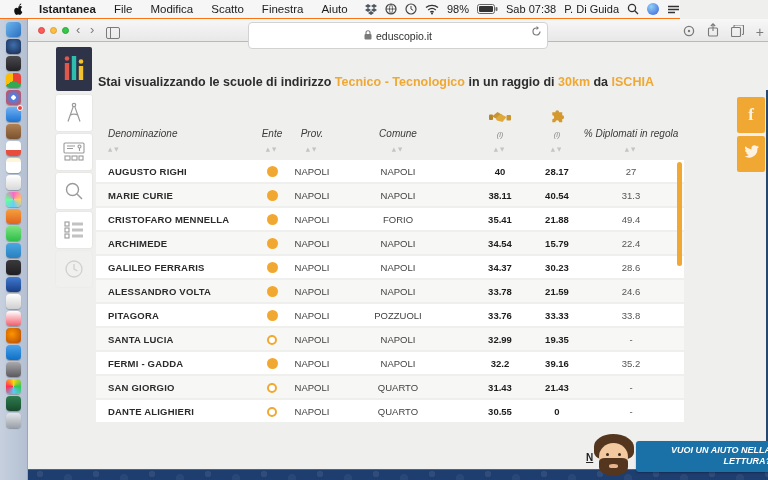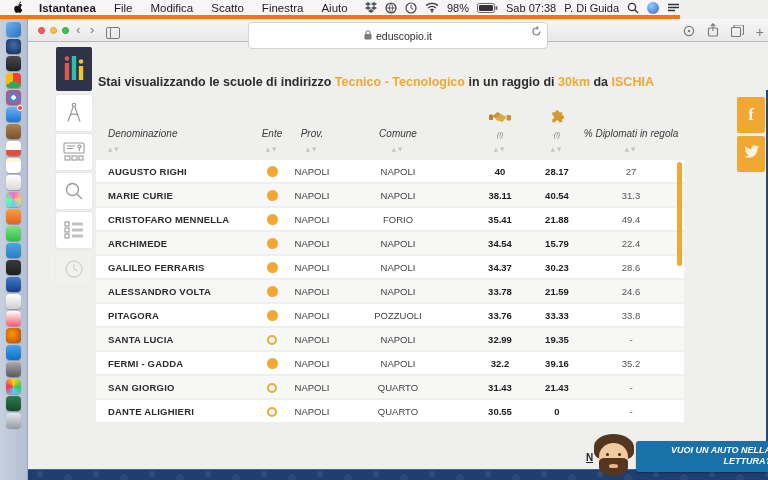--- a/index.html
+++ b/index.html
@@ -1,21 +1,21 @@
 <!DOCTYPE html>
 <html><head>
 <meta charset="utf-8">
 <style>
   html,body{margin:0;padding:0;width:768px;height:480px;overflow:hidden;
     font-family:"Liberation Sans","DejaVu Sans",sans-serif;background:#efefee;}
   *{box-sizing:border-box;}
 
   
   .menubar{position:absolute;top:0;left:0;width:680px;height:19px;background:#f6f6f6;
-    border-bottom:4px solid #f97316;display:flex;align-items:center;font-size:11.5px;color:#1c1c1c;z-index:60;}
+    border-bottom:1px solid #f97316;display:flex;align-items:center;font-size:11.5px;color:#1c1c1c;z-index:60;}
   .menu-left{display:flex;align-items:center;padding-left:12px;}
   .apple{margin-right:6px;display:flex;align-items:center;}
   .menu-item{padding:0 9px;white-space:nowrap;}
   .app-name{font-weight:bold;}
   .menu-right{margin-left:auto;display:flex;align-items:center;gap:8px;font-size:11px;white-space:nowrap;}
   .mb-ic{display:flex;align-items:center;}
   .siri-dot{width:12px;height:12px;border-radius:50%;background:radial-gradient(circle at 35% 30%,#8fd0f7,#3a5fd9);}
 
   
   .dock{position:absolute;left:0;top:19px;width:28px;height:461px;z-index:55;

